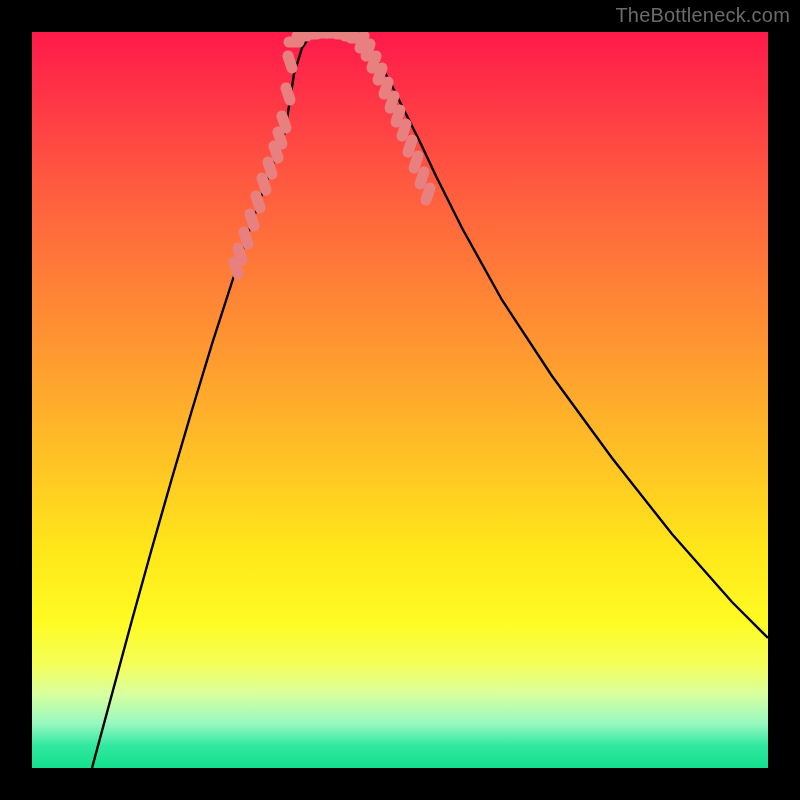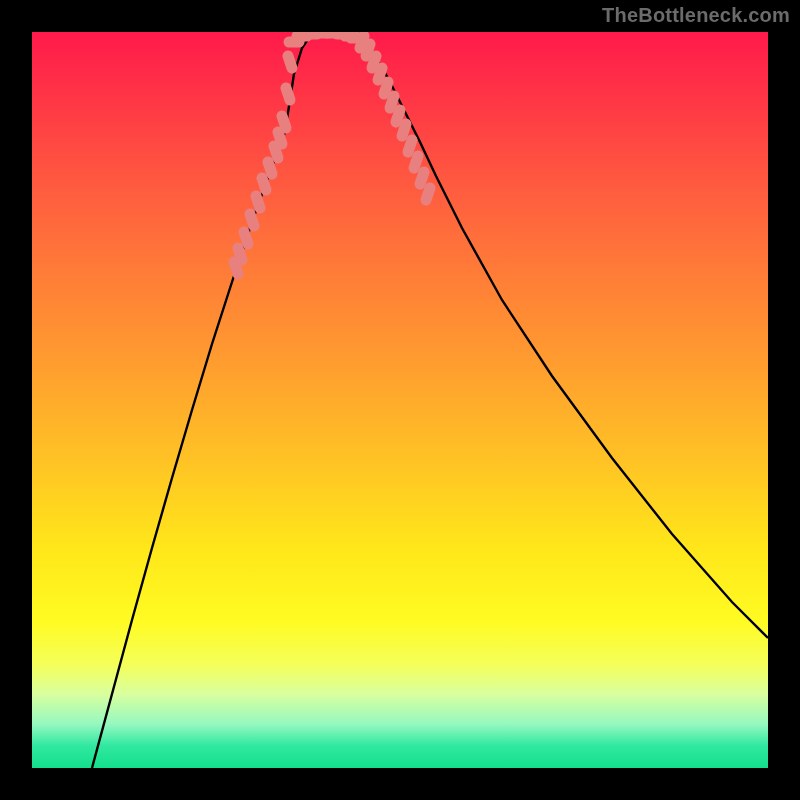--- a/index.html
+++ b/index.html
@@ -53,21 +53,21 @@
     width: 100%;
     height: 100%;
   }
   .watermark {
     position: absolute;
     top: 4px;
     right: 10px;
     color: #6b6b6b;
     font-size: 20px;
     letter-spacing: 0.2px;
-    font-weight: 700;
+    font-weight: 400;
   }
 </style>
 </head>
 <body>
 
 <div class="frame">
   <div class="watermark">TheBottleneck.com</div>
 
   <div class="plot-area">
     <div class="gradient"></div>

